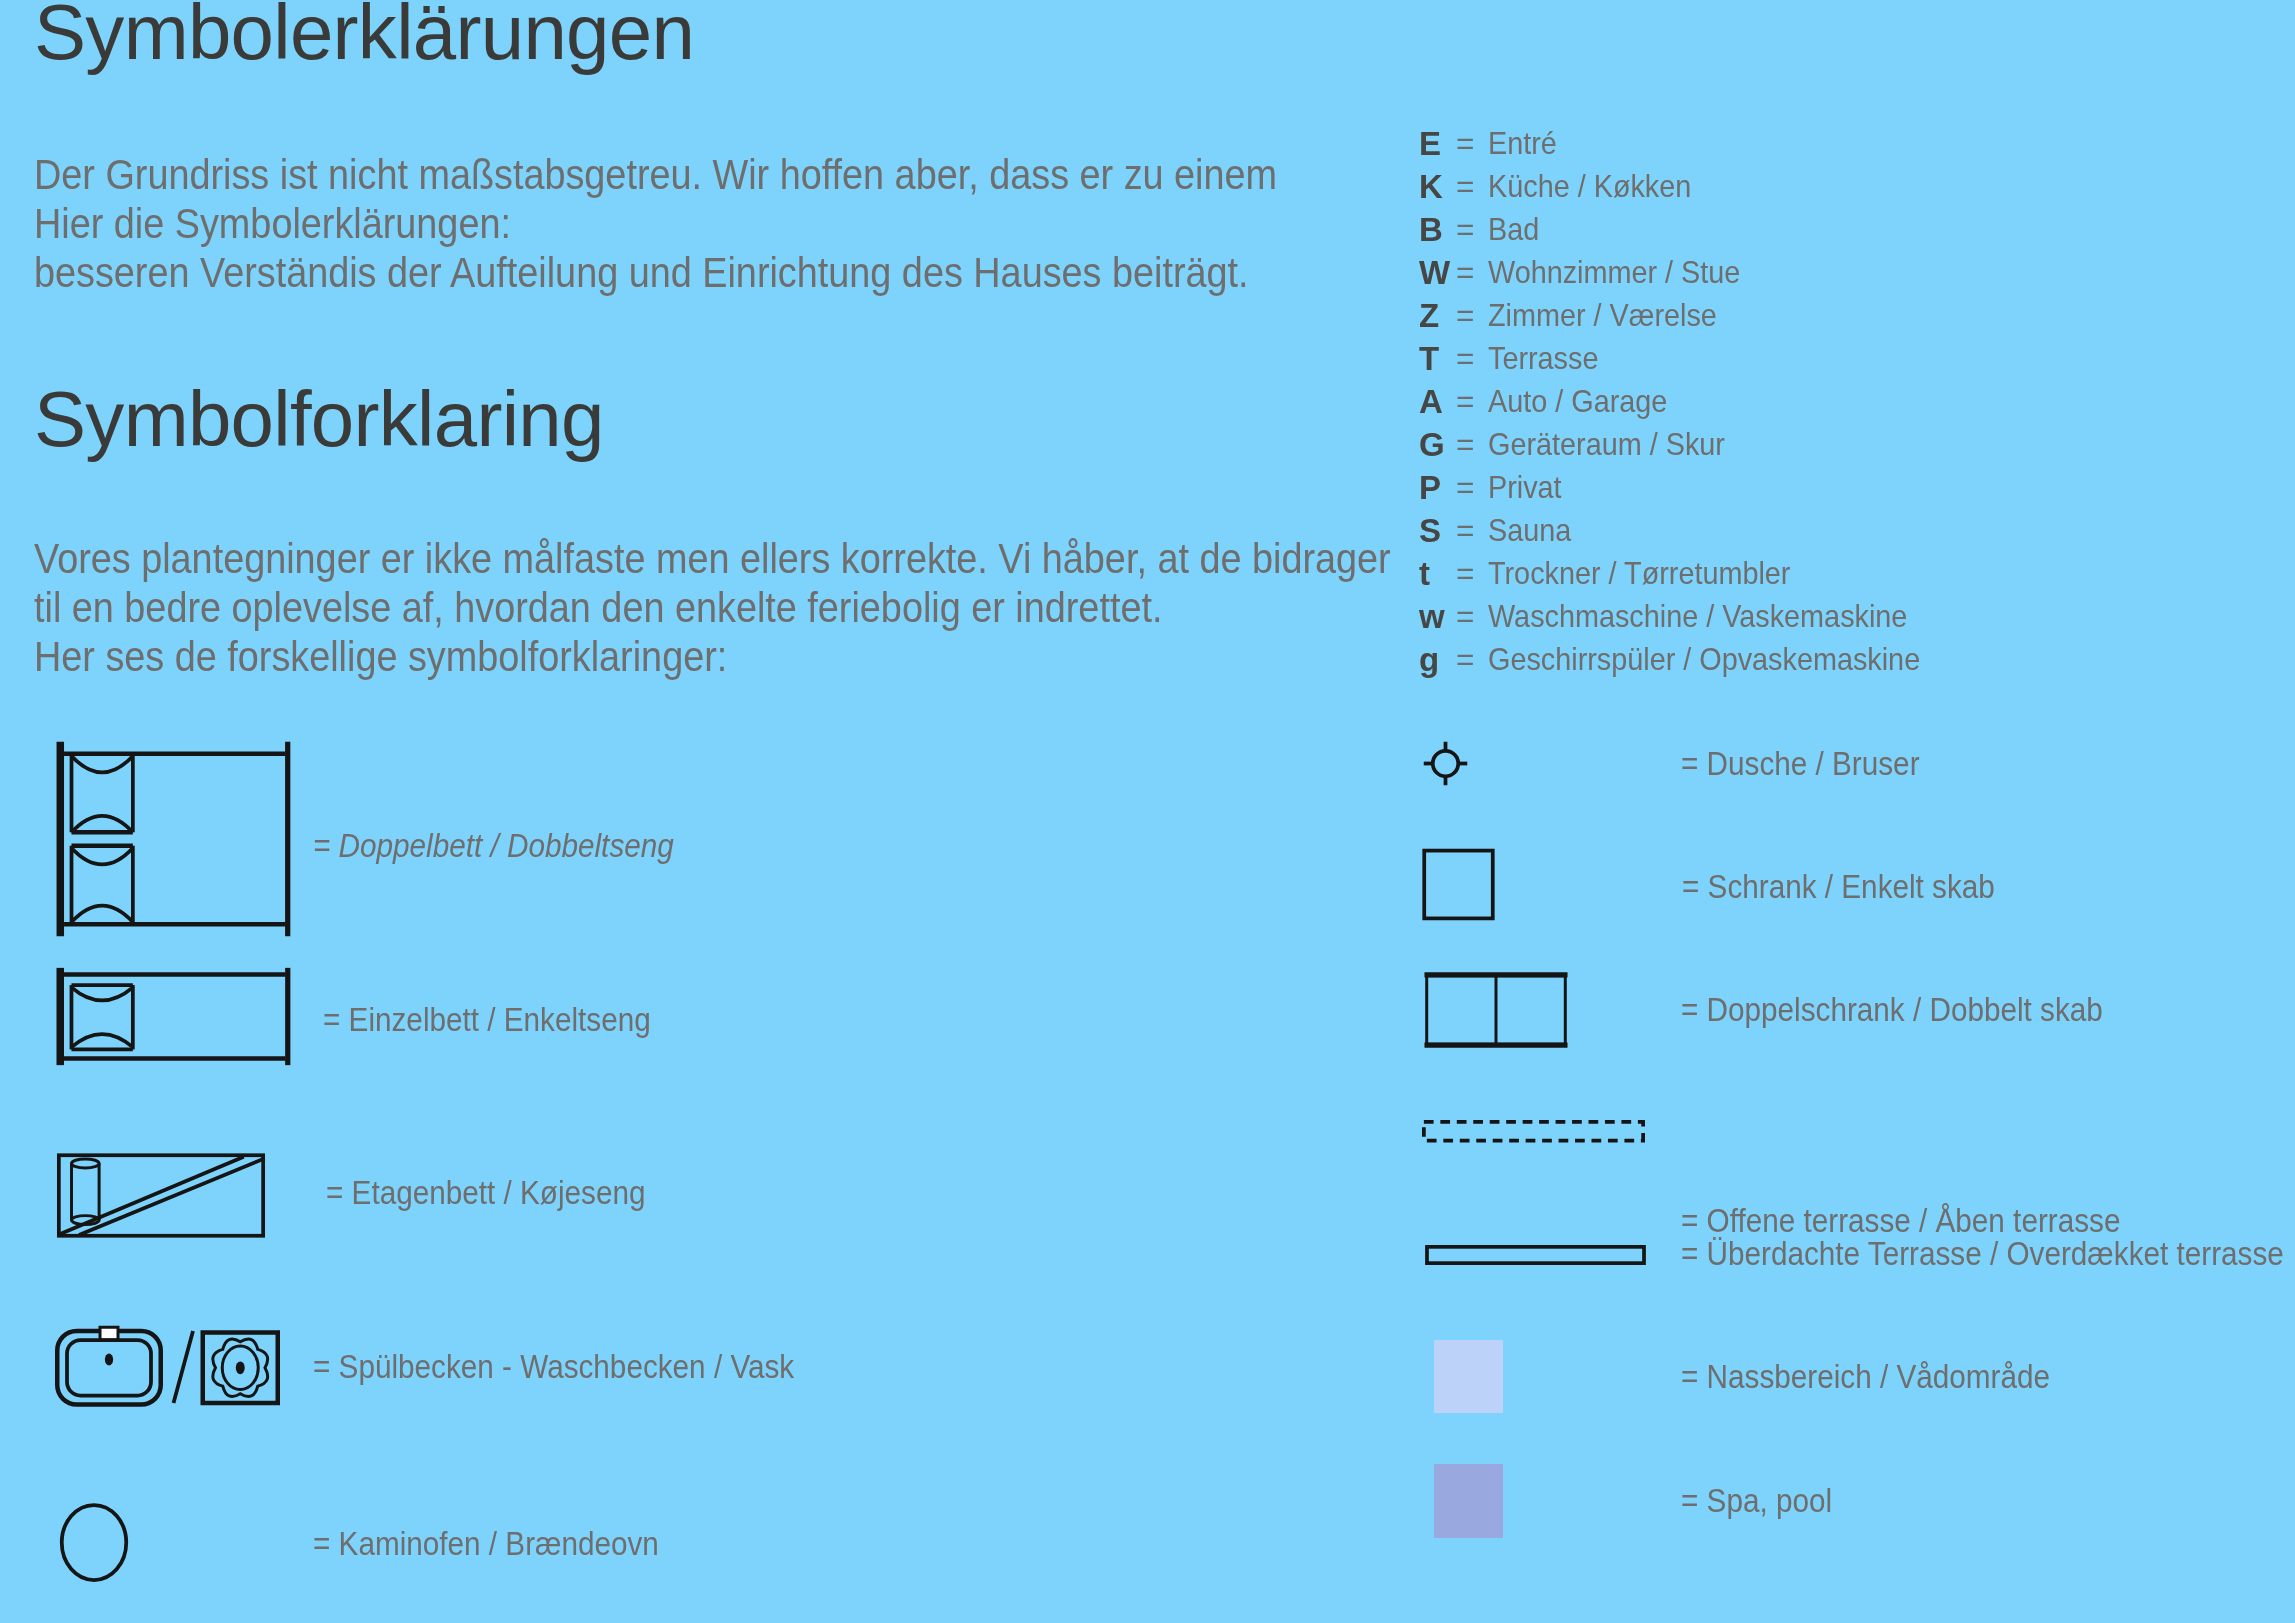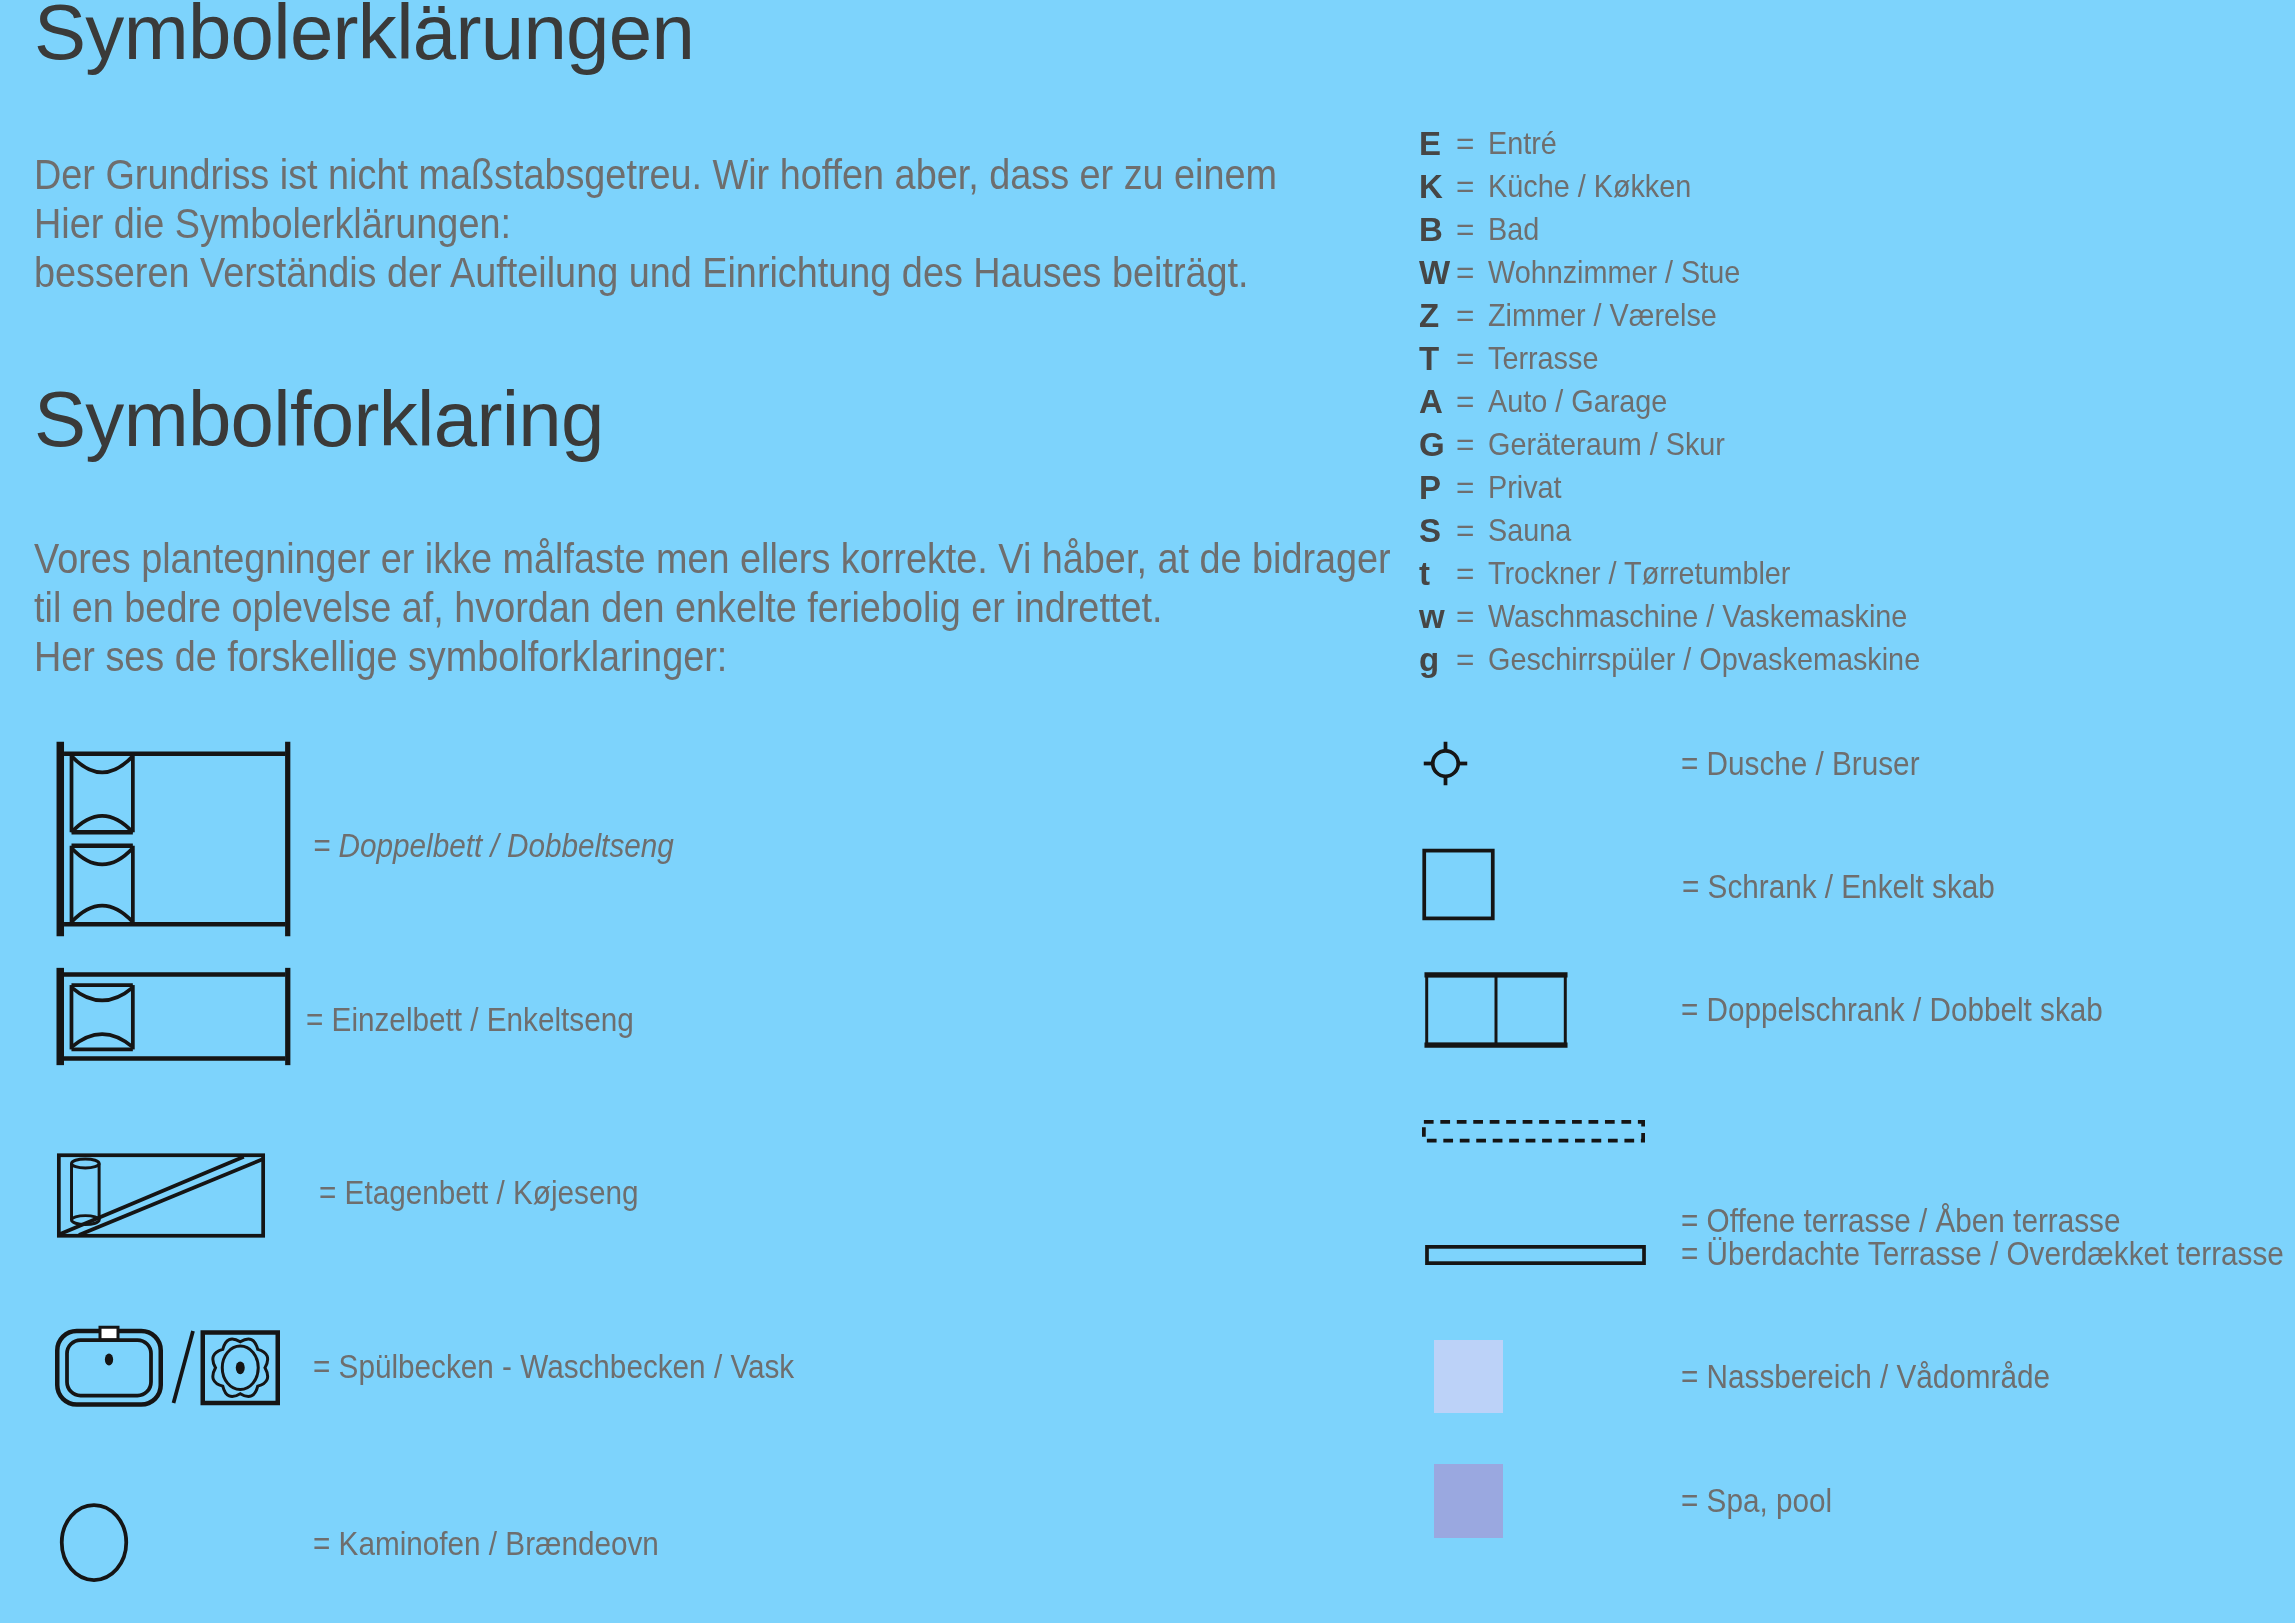--- a/index.html
+++ b/index.html
@@ -82,40 +82,40 @@
         <line x1="12" y1="122" x2="308" y2="122" stroke-width="6"></line>
         <line x1="22" y1="24" x2="22" y2="110"></line>
         <line x1="104" y1="24" x2="104" y2="110"></line>
         <line x1="22" y1="24" x2="104" y2="24"></line>
         <line x1="22" y1="110" x2="104" y2="110"></line>
         <path d="M22 27 Q63 62 104 27"></path>
         <path d="M22 107 Q63 72 104 107"></path>
       </g>
     </svg>
   </div>
-  <div class="leg-label" style="left:306px;top:999px;">
+  <div class="leg-label" style="left:323px;top:999px;">
     <span class="cond">= Einzelbett / Enkeltseng</span>
   </div>
 
   <div class="icon" style="left:56px;top:1153px;">
     <svg width="210" height="85" viewBox="0 0 280 114">
       <g stroke="#151515" fill="none" stroke-width="5">
         <rect x="3" y="3" width="274" height="108"></rect>
         <line x1="4" y1="109" x2="251" y2="5"></line>
         <line x1="30" y1="110" x2="277" y2="8"></line>
         <g stroke-width="4">
           <line x1="20" y1="14" x2="20" y2="90"></line>
           <line x1="57" y1="14" x2="57" y2="90"></line>
           <ellipse cx="38.5" cy="14" rx="18.5" ry="6"></ellipse>
           <ellipse cx="38.5" cy="90" rx="18.5" ry="6"></ellipse>
         </g>
       </g>
     </svg>
   </div>
-  <div class="leg-label" style="left:319px;top:1172px;">
+  <div class="leg-label" style="left:326px;top:1172px;">
     <span class="cond">= Etagenbett / Køjeseng</span>
   </div>
 
   <div class="icon" style="left:55px;top:1325px;">
     <svg width="225" height="84" viewBox="0 0 300 112">
       <g stroke="#151515" fill="none" stroke-width="5">
         <rect x="3" y="8" width="138" height="98" rx="26" stroke-width="6"></rect>
         <rect x="60" y="3" width="24" height="17" fill="#ffffff" stroke-width="4"></rect>
         <rect x="16" y="20" width="112" height="74" rx="18"></rect>
         <ellipse cx="72" cy="46" rx="5.5" ry="8" fill="#151515" stroke="none"></ellipse>

